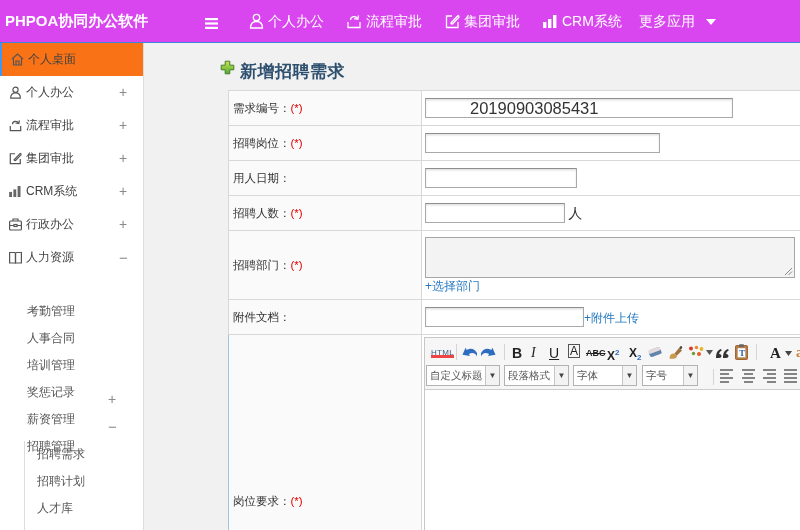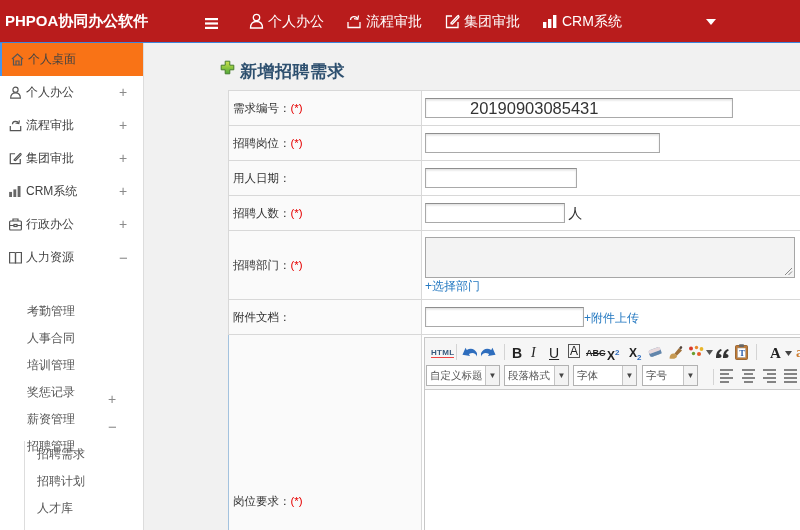--- a/index.html
+++ b/index.html
@@ -1,21 +1,21 @@
 <!DOCTYPE html>
 <html><head>
 <meta charset="utf-8">
 <style>
 * { margin:0; padding:0; box-sizing:border-box; }
 html,body { width:800px; height:530px; overflow:hidden; font-family:"Liberation Sans",sans-serif; }
 body { position:relative; background:#f1f1f1; }
 .abs { position:absolute; }
 
 
-#header { position:absolute; left:0; top:0; width:800px; height:43px; background:#b91c1c; border-bottom:1px solid #3c86dc; color:#fff; }
+#header { position:absolute; left:0; top:0; width:800px; height:43px; background:#d946ef; border-bottom:1px solid #3c86dc; color:#fff; }
 #logo { position:absolute; left:5px; top:0; line-height:42px; font-size:15px; font-weight:bold; letter-spacing:0px; }
 .hnav { position:absolute; top:0; height:42px; line-height:42px; font-size:14px; color:#fff; }
 .hicon { position:absolute; top:14px; }
 
 
 #sidebar { position:absolute; left:0; top:43px; width:144px; height:487px; background:#fff; border-right:1px solid #dcdcdc; }
 .snav { position:absolute; left:0; width:143px; height:33px; font-size:12px; color:#424242; }
 .snav .txt { position:absolute; left:26px; top:0; line-height:33px; }
 .snav .pm { position:absolute; left:119px; top:0; line-height:33px; font-size:14px; color:#8a8a8a; }
 .snav2 { position:absolute; left:0; width:143px; height:27px; font-size:12px; color:#555; }
@@ -83,20 +83,21 @@
     </svg>
   <div class="hnav" style="left:464px">集团审批</div>
   <svg class="hicon" style="left:543px;top:15px" width="15" height="13" viewBox="0 0 15 13">
       <g fill="#fff">
         <rect x="0" y="7" width="3.4" height="6"></rect>
         <rect x="5" y="4" width="3.4" height="9"></rect>
         <rect x="10" y="0" width="3.4" height="13"></rect>
       </g>
     </svg>
   <div class="hnav" style="left:562px">CRM系统</div>
+  <div class="hnav" style="left:639px">更多应用</div>
   <svg class="hicon" style="left:706px;top:19px" width="10" height="6" viewBox="0 0 10 6">
       <path d="M0 0 L10 0 L5 6 Z" fill="#fff"></path>
     </svg>
 </div>
 
 <div id="sidebar"></div>
 <div class="snav" style="top:43px;background:#f97316;border-left:2px solid #4495ef">
     <svg class="sicon" width="13" height="13" viewBox="0 0 13 13">
       <g fill="none" stroke="#555" stroke-width="1.2">
         <path d="M1 6 L6.5 1 L12 6"></path>
@@ -247,21 +248,21 @@
       </tr>
   <tr style="height:334px">
         <td class="lbl" style="border-left:1px solid #a3c2de">岗位要求：<span class="req">(*)</span></td>
         <td class="ct"></td>
       </tr>
 </tbody>
   </table>
 
 <div id="editor">
  <div id="toolbar">
-  <div class="ti" style="left:6px;font-size:8px;font-weight:bold;color:#37597c;letter-spacing:0.3px;border-bottom:1px solid #ef4444;height:13px;line-height:15px;top:7px">HTML</div>
+  <div class="ti" style="left:6px;font-size:8px;font-weight:normal;color:#37597c;letter-spacing:0.3px;border-bottom:3px solid #ef4444;height:13px;line-height:15px;top:7px">HTML</div>
   <div class="tsep" style="left:31px;top:6px"></div>
   <svg class="hicon" style="left:37px;top:8px" width="15" height="14" viewBox="0 0 15 14">
         <path d="M6.5 0.5 L6.5 3 C11 3 14 5.5 14 10 C14 12 13 13.5 12.5 13.5 C13 10 11 7.5 6.5 7.5 L6.5 10 L0.5 5.2 Z" fill="#2e6dbd" transform="rotate(-28 7.5 7)"></path>
       </svg>
   <svg class="hicon" style="left:56px;top:8px" width="15" height="14" viewBox="0 0 15 14">
         <path d="M8.5 0.5 L8.5 3 C4 3 1 5.5 1 10 C1 12 2 13.5 2.5 13.5 C2 10 4 7.5 8.5 7.5 L8.5 10 L14.5 5.2 Z" fill="#2e6dbd" transform="rotate(28 7.5 7)"></path>
       </svg>
   <div class="tsep" style="left:79px;top:6px"></div>
   <div class="ti" style="left:87px;font-weight:bold;font-size:14px">B</div>
   <div class="ti" style="left:106px;font-style:italic;font-size:14px;font-family:'Liberation Serif',serif">I</div>

